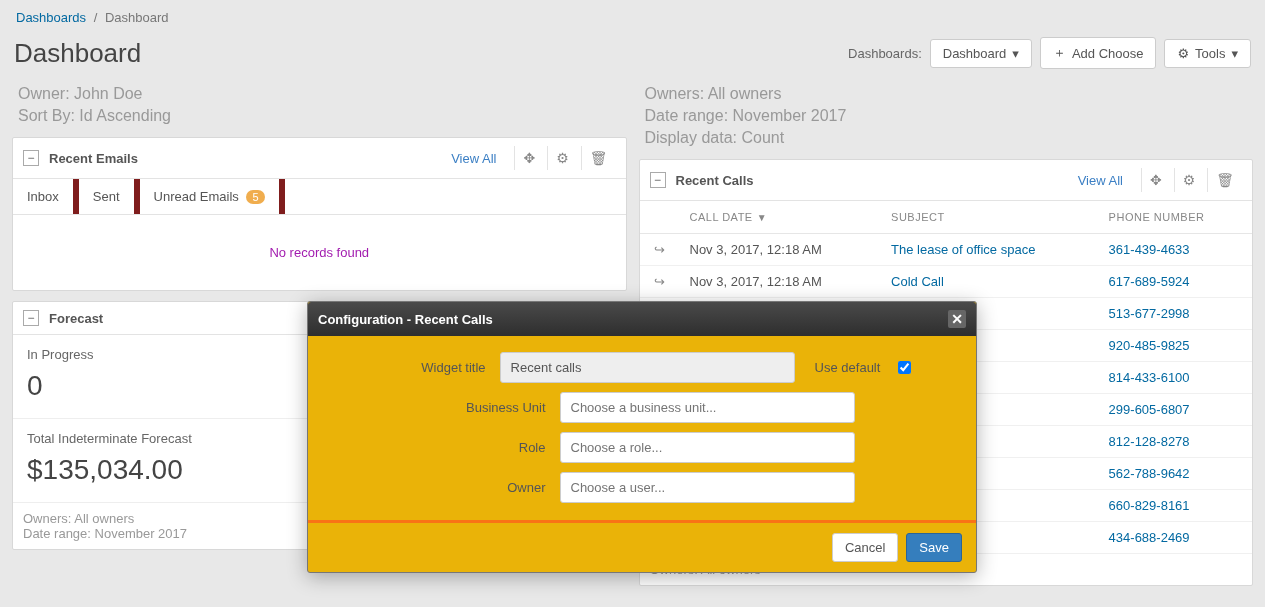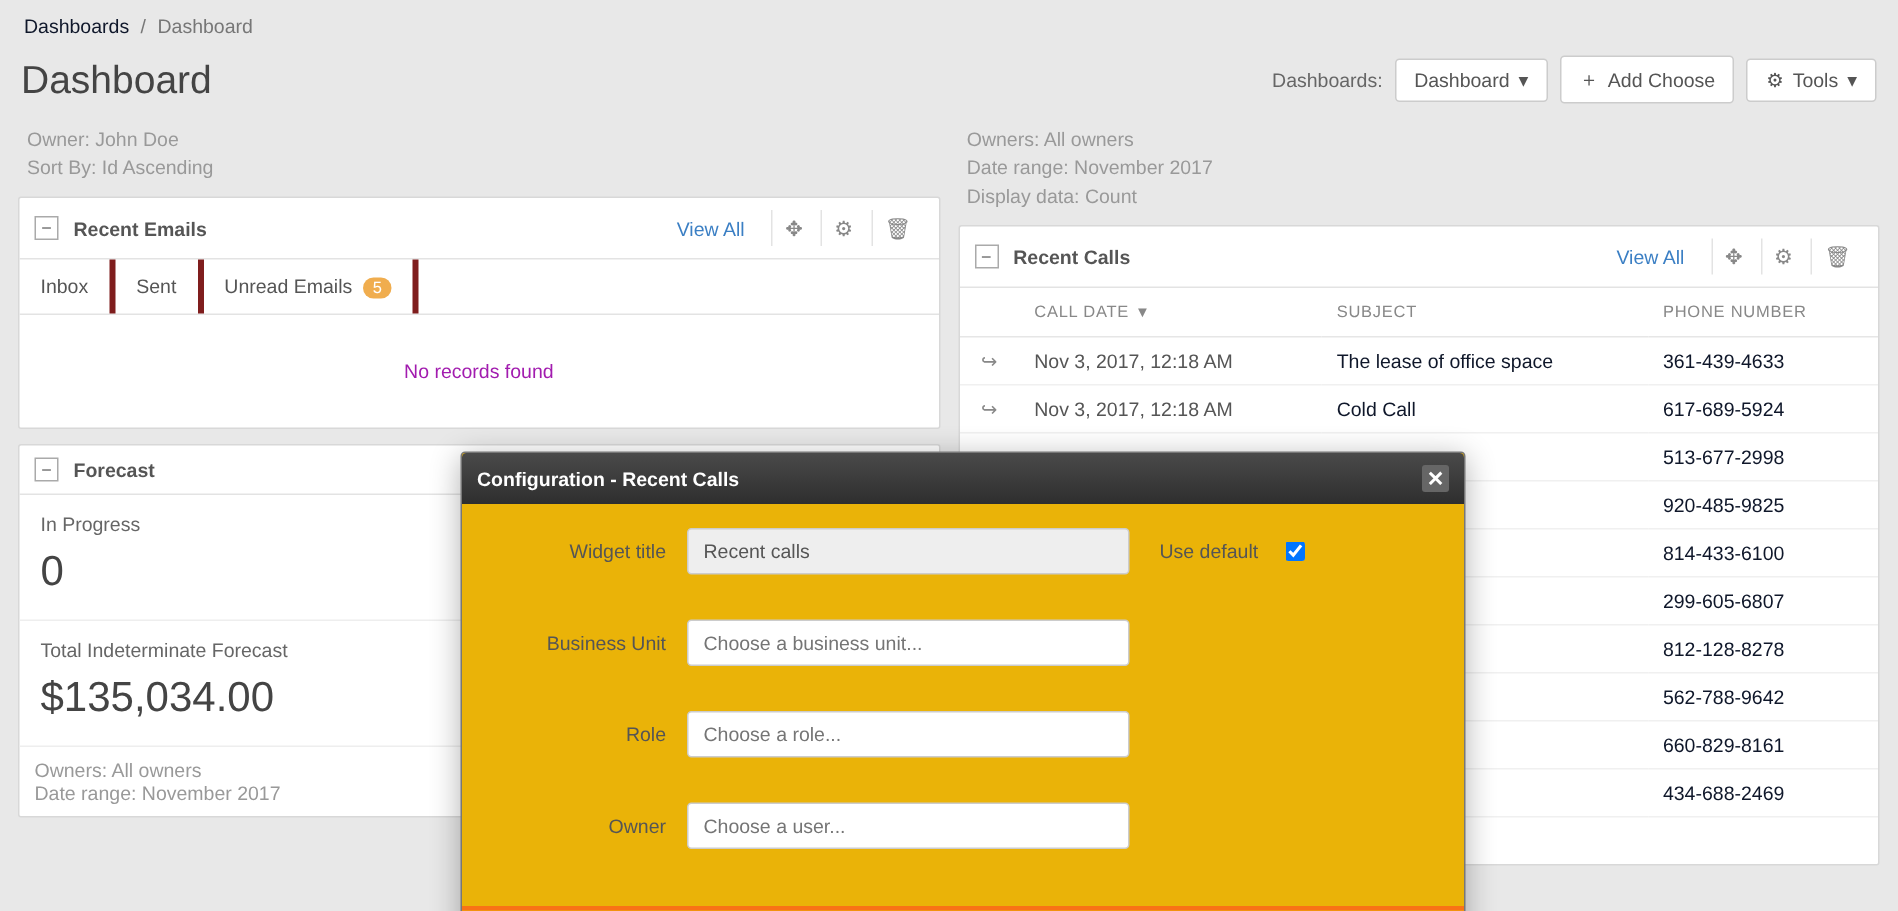--- a/index.html
+++ b/index.html
@@ -1,58 +1,58 @@
 <!DOCTYPE html>
 <html><head>
 <meta charset="utf-8">
 <style>
   * { box-sizing: border-box; }
   html, body { margin:0; padding:0; font-family: Arial, Helvetica, sans-serif; font-size:13px; color:#555; background:#e8e8e8; width:1265px; height:607px; overflow:hidden;}
-  a { color:#0f172a; text-decoration:none; cursor:pointer;}
+  a { color:#0369a1; text-decoration:none; cursor:pointer;}
   .page { padding:0 12px; }
   .breadcrumb { padding:10px 4px 8px 4px; color:#777; font-size:13px;}
   .breadcrumb span.sep { margin:0 4px; }
   .header-row { display:flex; align-items:center; justify-content:space-between; padding:4px 2px 14px 2px;}
   h1.title { margin:0; font-size:26px; font-weight:normal; color:#444;}
   .header-actions { display:flex; align-items:center; gap:8px; color:#666;}
   .btn { display:inline-flex; align-items:center; background:#fff; border:1px solid #ccc; border-radius:3px; padding:6px 12px; color:#555; cursor:pointer; font-size:13px; gap:6px;}
   .select-btn { min-width:100px; justify-content:space-between;}
   .columns { display:flex; gap:12px; align-items:flex-start;}
   .col { flex:1; min-width:0;}
-  .info-line { color:#999; padding:2px 6px; font-size:13px;}
+  .info-line { color:#999; padding:2px 6px; font-size:16px;}
   .widget { background:#fff; border:1px solid #d8d8d8; border-radius:2px; margin-top:10px;}
   .widget-header { display:flex; align-items:center; border-bottom:1px solid #e3e3e3; padding:8px 10px;}
   .collapse { display:inline-flex; width:16px; height:16px; border:1px solid #aaa; align-items:center; justify-content:center; font-size:12px; line-height:1; margin-right:10px; color:#666; cursor:pointer;}
   .widget-title { font-weight:bold; color:#555; flex:1;}
   .widget-tools { display:flex; align-items:center; gap:4px;}
   .tool { color:#888; padding:4px 8px; cursor:pointer; font-size:14px; border-left:1px solid #e3e3e3;}
   .tool.viewall{ color:#3b7fc4; border-left:none; padding-right:14px; font-size:13px;}
   .tabs { display:flex; border-bottom:1px solid #e3e3e3;}
-  .tab { padding:10px 14px; border-right:4px solid #7f1d1d; color:#555; cursor:pointer;}
+  .tab { padding:10px 14px; border-right:6px solid #7f1d1d; color:#555; cursor:pointer;}
   .tab .badge { display:inline-block; background:#f0ad4e; color:#fff; border-radius:8px; font-size:11px; padding:1px 6px; margin-left:4px;}
   .empty { text-align:center; padding:30px 0; color:#a21caf;}
   .forecast-grid { display:grid; grid-template-columns:1fr 1fr; }
   .forecast-cell { padding:12px 14px 16px 14px; border-bottom:1px solid #eee;}
   .forecast-cell:nth-child(odd){border-right:1px solid #eee;}
   .f-label { color:#666; font-size:13px; margin-bottom:6px; line-height:1.3;}
   .f-value { font-size:28px; color:#444;}
   table.data { width:100%; border-collapse:collapse; }
   table.data th { text-align:left; font-size:11px; letter-spacing:0.5px; color:#888; padding:10px 10px; border-bottom:1px solid #e6e6e6; font-weight:normal;}
   table.data td { padding:8px 10px; border-bottom:1px solid #f0f0f0; color:#555; white-space:nowrap;}
   table.data td.icon-cell { width:28px; text-align:center; color:#888;}
   .sort-caret { font-size:10px; margin-left:4px;}
   .info-box { padding:8px 10px; color:#999; }
   
   .overlay { position:fixed; left:0; width:100%; top:0; height:100%; pointer-events:none;}
   .modal { position:absolute; left:307px; top:301px; width:670px; background:#eab308; border:1px solid #777; box-shadow:0 4px 20px rgba(0,0,0,0.3); border-radius:3px; pointer-events:auto;}
   .modal-header { background:linear-gradient(#4a4a4a,#2e2e2e); color:#fff; padding:8px 10px; display:flex; align-items:center; border-top-left-radius:3px; border-top-right-radius:3px;}
   .modal-header .mtitle{ font-weight:bold;}
   .modal-close { margin-left:auto; background:#666; width:18px; height:18px; display:flex; align-items:center; justify-content:center; border-radius:2px; cursor:pointer; font-size:14px; font-weight:bold;}
   .modal-body { padding:16px 20px 8px 20px;}
-  .form-row { display:flex; align-items:center; margin-bottom:30px;}
+  .form-row { display:flex; align-items:center; margin-bottom:9px;justify-content:center;}
   .form-row label { width:130px; text-align:right; padding-right:14px; color:#555;}
   .form-row .control { flex:0 0 295px;}
   .form-row input[type=text]{ width:100%; border:1px solid #ccc; border-radius:3px; padding:7px 10px; font-size:13px; color:#555; background:#fff;}
   .form-row input[type=text].disabled{background:#eee;}
   .form-row .aux { padding-left:20px; display:flex; align-items:center; gap:14px; color:#555;}
   .modal-footer { border-top:3px solid #f97316; padding:10px 14px; display:flex; justify-content:flex-end; gap:8px;}
   .btn-primary { background:#357ebd; border:1px solid #2a6496; color:#fff;}
 </style>
 </head>
 <body>

